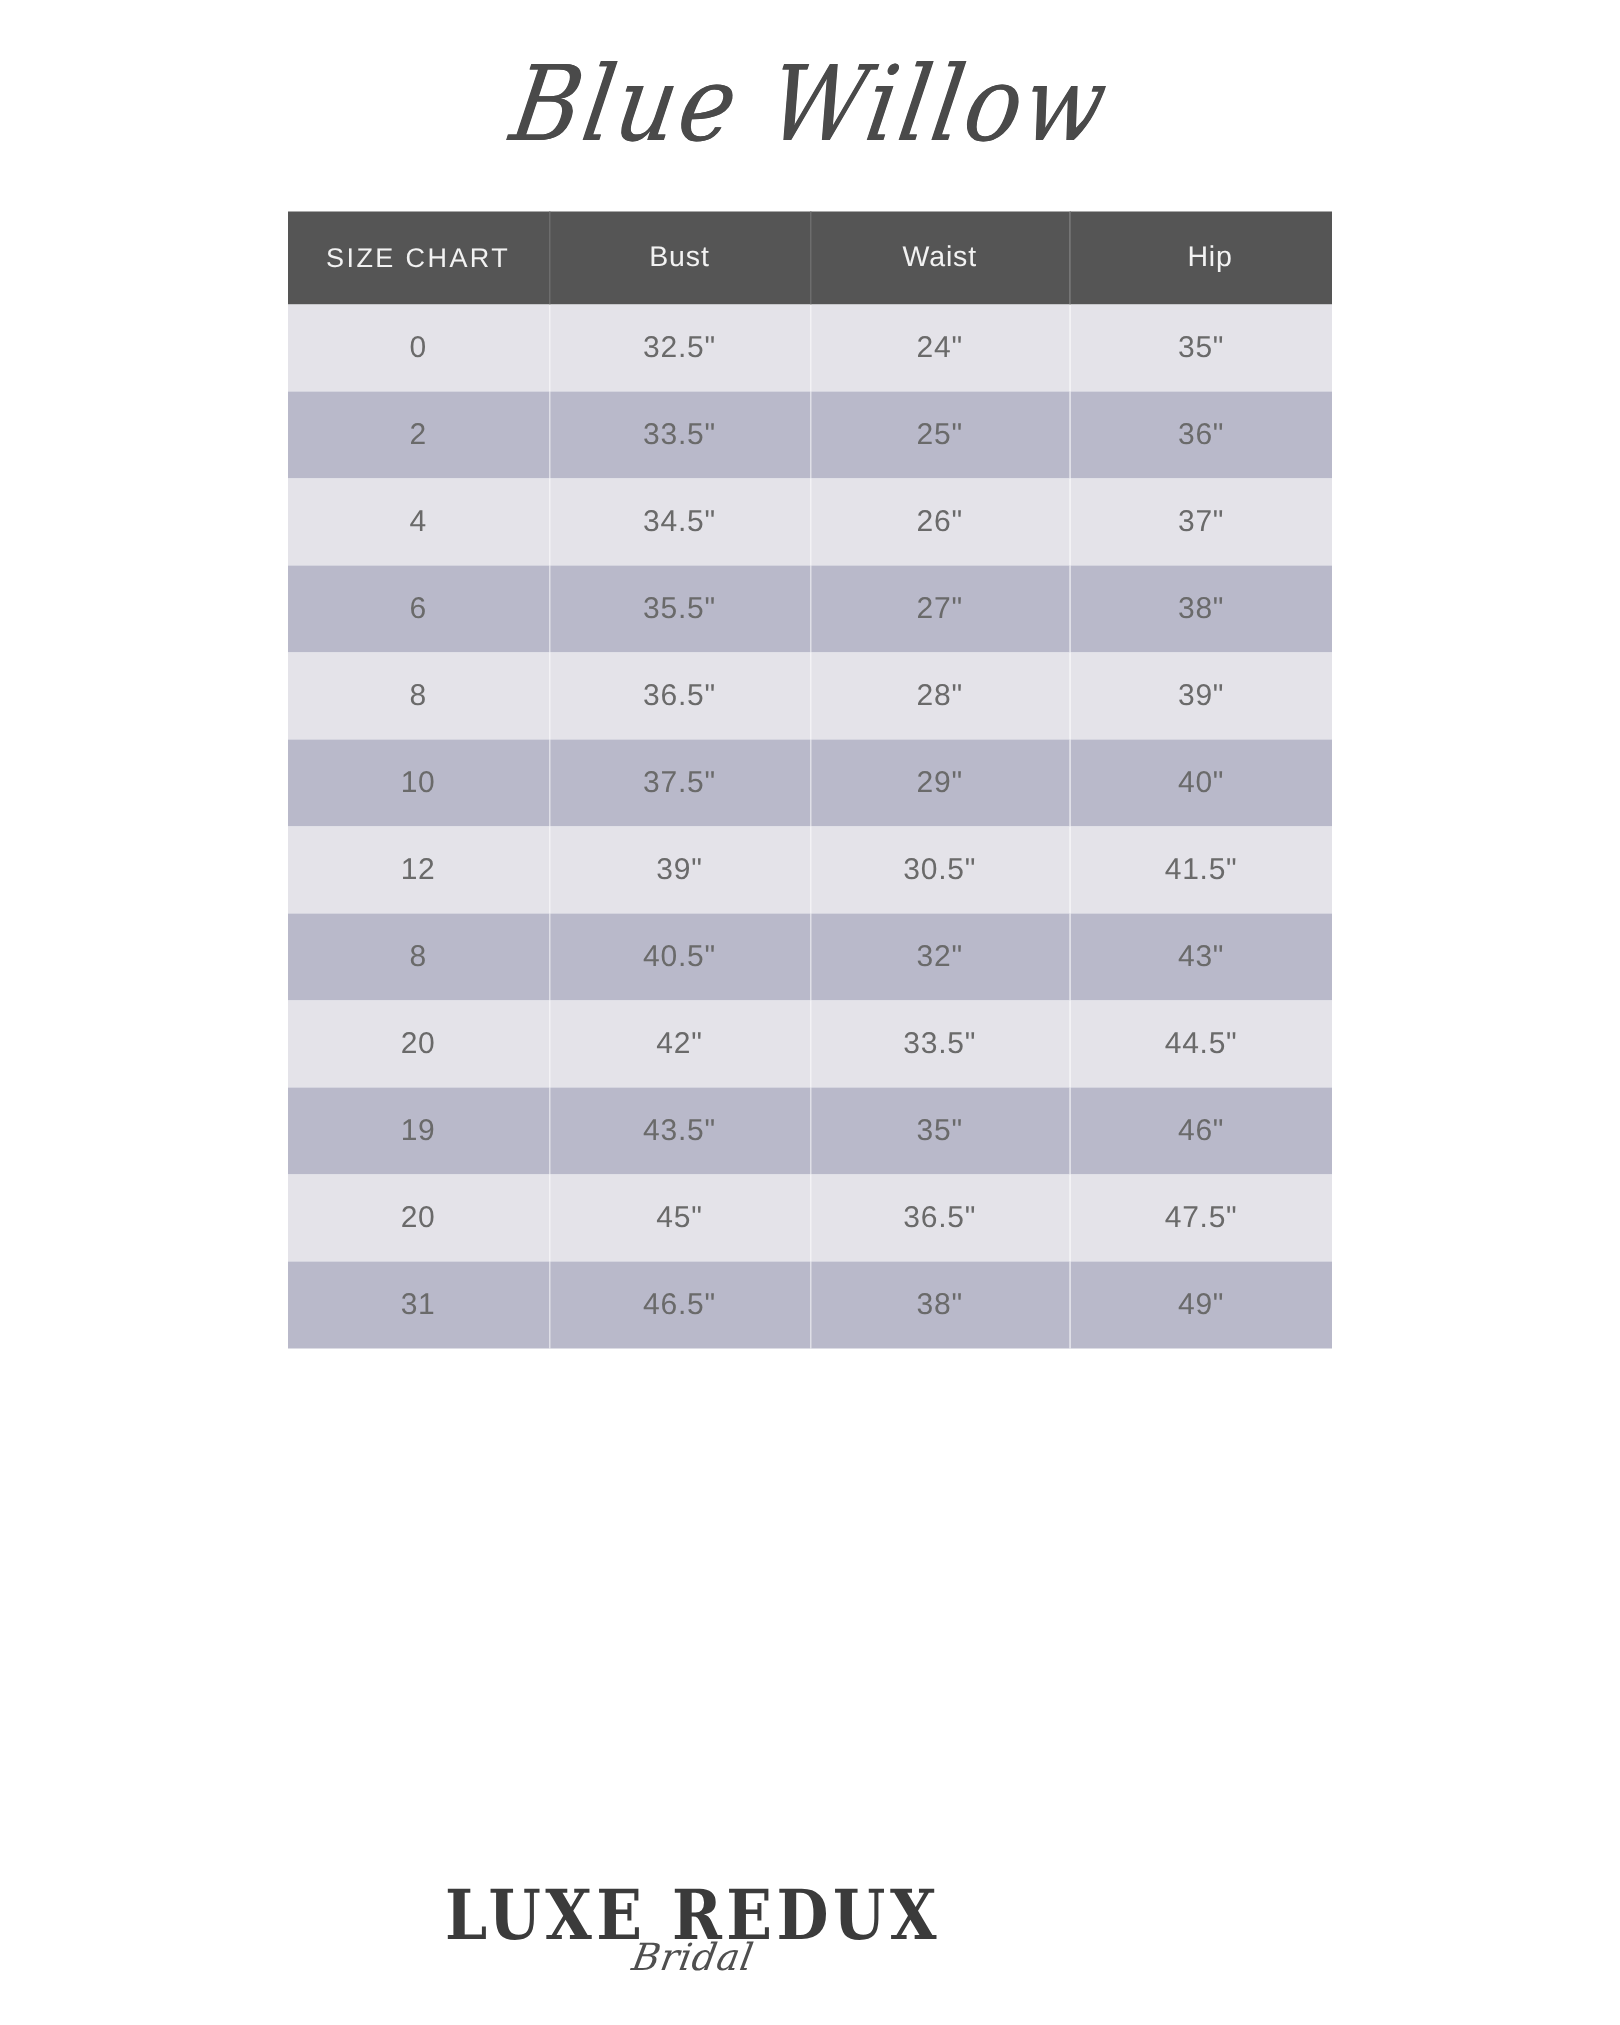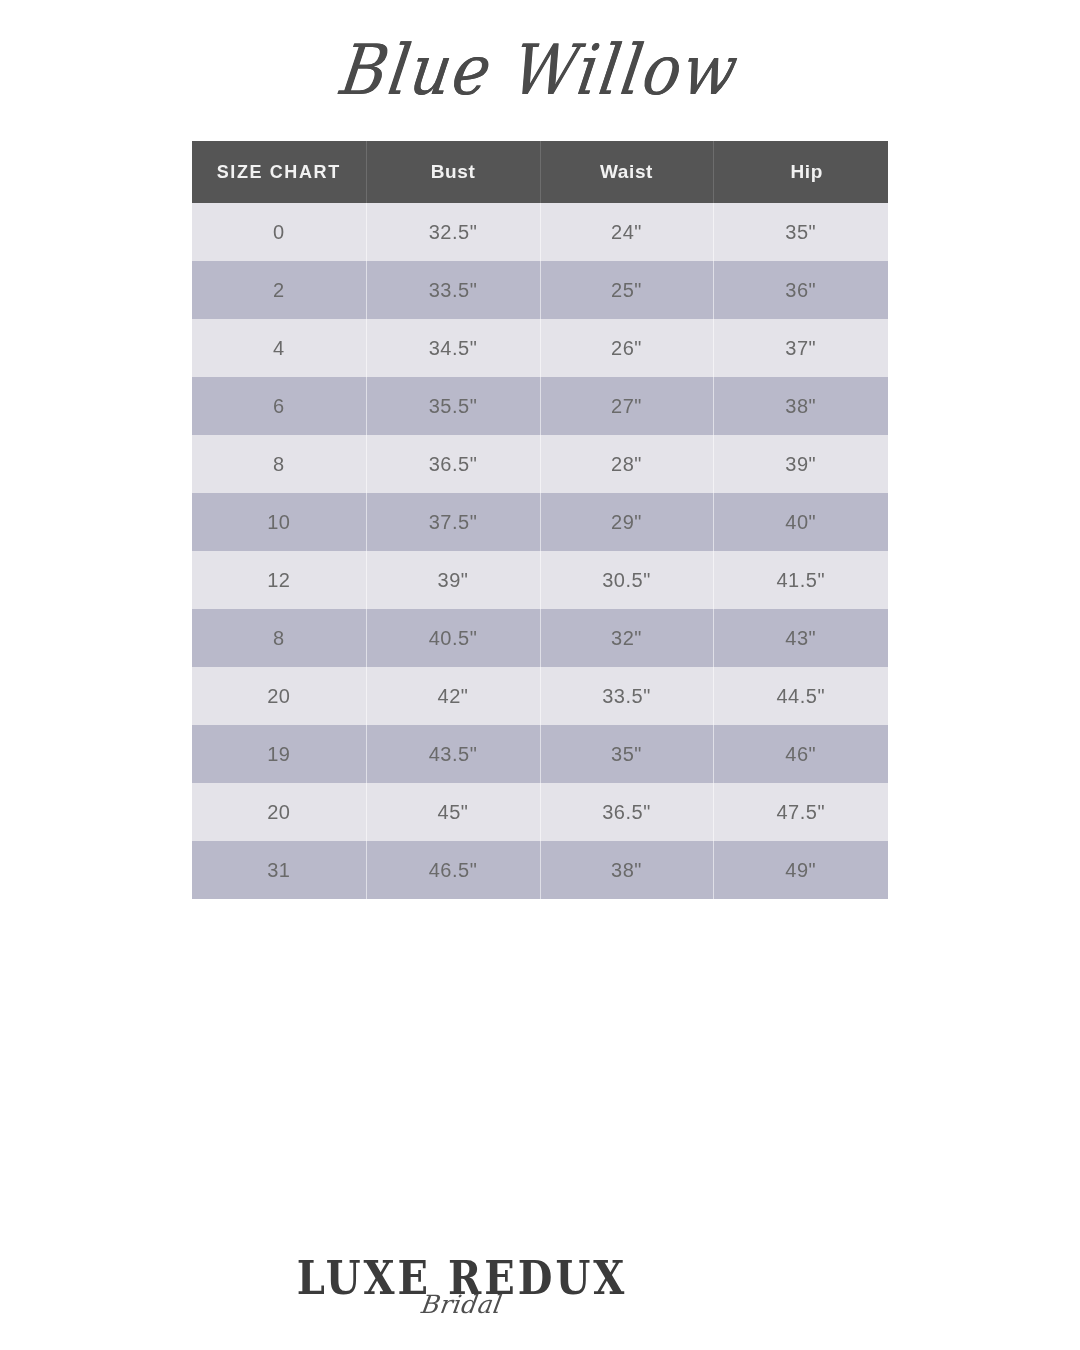--- a/index.html
+++ b/index.html
@@ -50,21 +50,21 @@
   }
   .chart-table col.c-size { width: 174px; }
   .chart-table col.c-bust { width: 174px; }
   .chart-table col.c-waist { width: 173px; }
   .chart-table col.c-hip  { width: 175px; }
 
   .chart-table thead th {
     height: 62px;
     background: #555555;
     color: #f2f2f2;
-    font-weight: 700;
+    font-weight: 400;
     font-size: 19px;
     letter-spacing: 0.6px;
     text-align: center;
     vertical-align: middle;
     border-right: 1px solid #6d6d6d;
     padding: 0;
   }
   .chart-table thead th:last-child { border-right: none; padding-left: 12px; }
   .chart-table thead th.size-head {
     letter-spacing: 1.6px;

